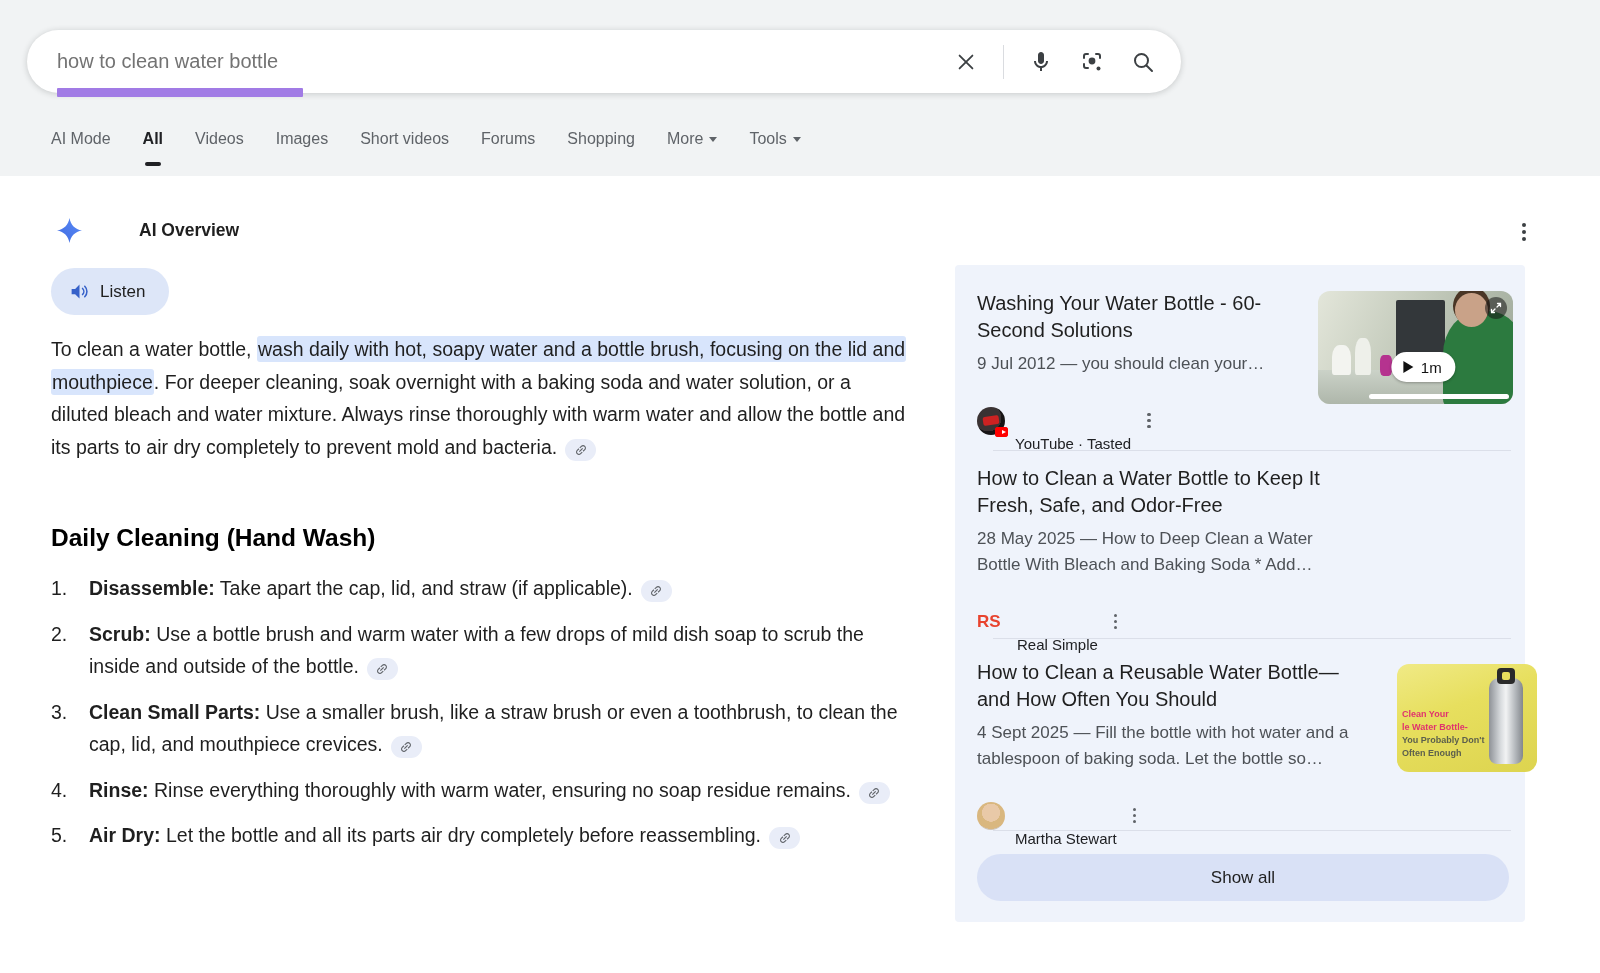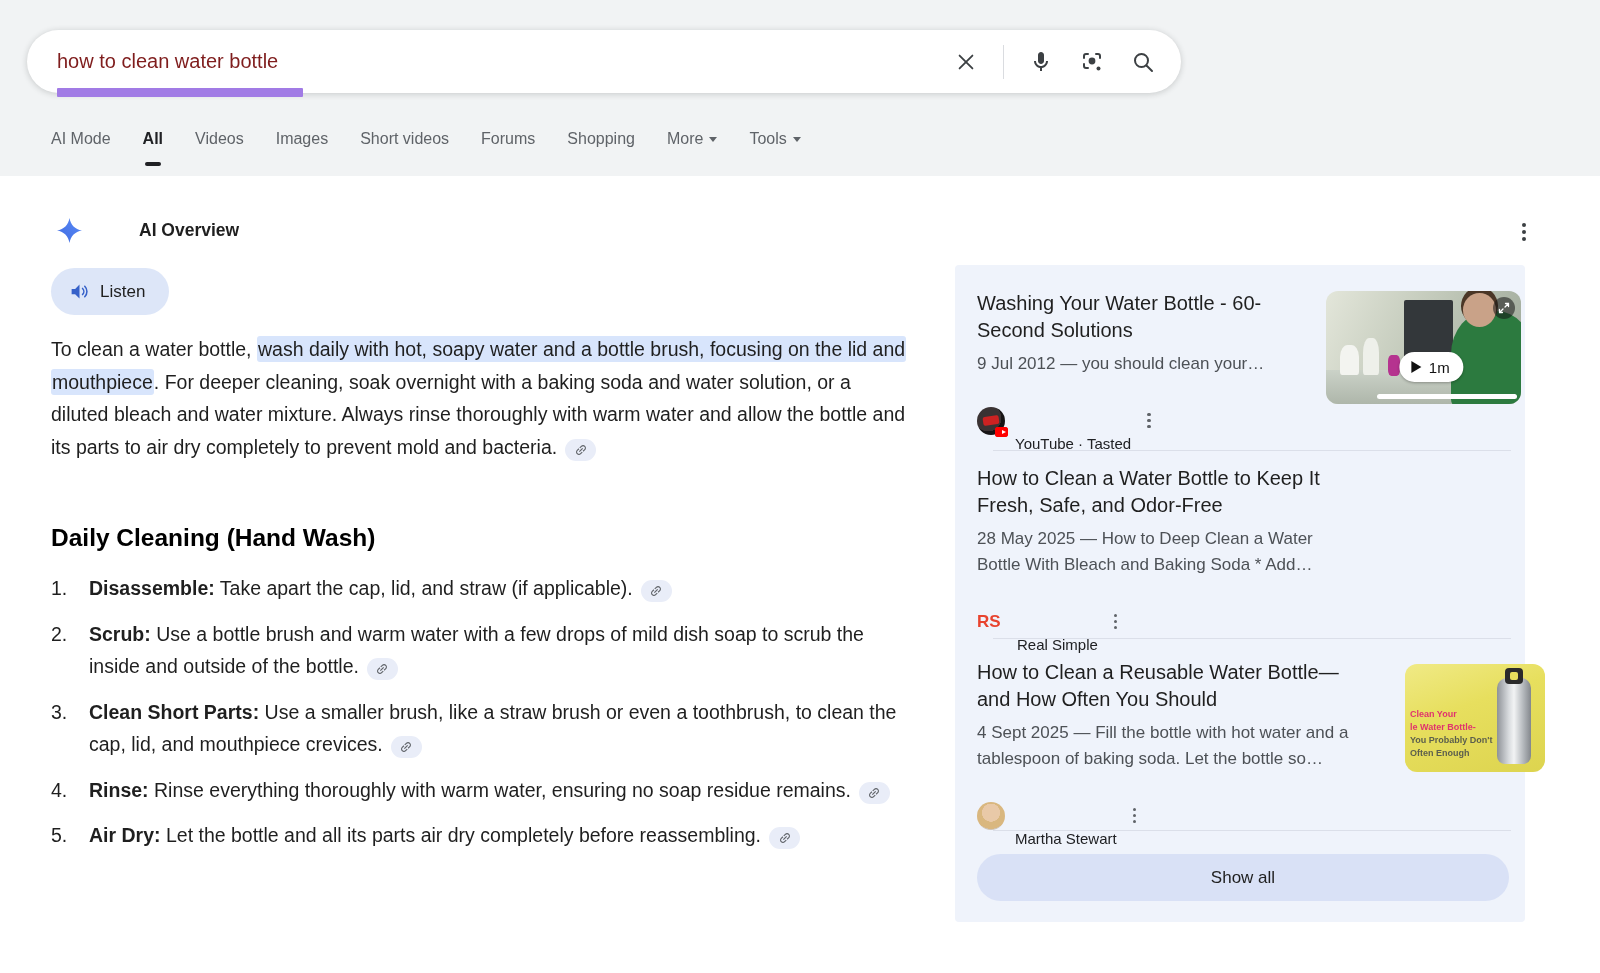--- a/index.html
+++ b/index.html
@@ -3,21 +3,21 @@
 <meta charset="utf-8">
 <style>
   * { margin:0; padding:0; box-sizing:border-box; }
   html,body { width:1600px; height:973px; background:#fff; font-family:"Liberation Sans","DejaVu Sans",sans-serif; overflow:hidden; }
   .page { position:relative; width:1600px; height:973px; }
 
   
   .header { position:absolute; left:0; top:0; width:1600px; height:176px; background:#f1f3f4; }
   .searchbar { position:absolute; left:27px; top:30px; width:1154px; height:63px; background:#fff; border-radius:32px;
                box-shadow:0 1px 6px rgba(32,33,36,.20); display:flex; align-items:center; padding:0 24px 0 30px; }
-  .searchbar input { flex:1; border:none; outline:none; font-size:20px; color:#7f1d1d; background:transparent; font-family:inherit; }
+  .searchbar input { flex:1; border:none; outline:none; font-size:20px; color:#737373; background:transparent; font-family:inherit; }
   .sb-icons { display:flex; align-items:center; gap:23px; }
   .icon-btn { width:28px; height:28px; display:flex; align-items:center; justify-content:center; cursor:pointer; }
   .vdiv { width:1px; height:34px; background:#dadce0; }
   .loadbar { position:absolute; left:57px; top:88px; width:246px; height:9px; background:#a17be5; border-radius:1px; }
 
   .tabs { position:absolute; left:51px; top:130px; display:flex; gap:32px; font-size:16px; color:#5f6368; }
   .tab { position:relative; padding-bottom:12px; cursor:pointer; display:flex; align-items:flex-start; gap:6px; }
   .tab.active { color:#202124; font-weight:700; }
   .tab.active::after { content:""; position:absolute; left:2px; right:2px; bottom:-6px; height:4px; background:#202124; border-radius:2px; }
   .caret { width:0; height:0; border-left:4.5px solid transparent; border-right:4.5px solid transparent; border-top:5px solid #5f6368; margin-top:7px; }
@@ -58,21 +58,21 @@
 
   .avatar { width:28px; height:28px; border-radius:50%; position:relative; flex:none; }
   .av-yt { background:radial-gradient(circle at 40% 40%, #3a3233 0 55%, #171415 56%); overflow:visible; }
   .av-yt::before { content:""; position:absolute; left:6px; top:9px; width:16px; height:9px; background:#c22; border-radius:2px; transform:rotate(-8deg); }
   .av-yt::after { content:""; position:absolute; right:-3px; bottom:-2px; width:13px; height:10px; background:#f00; border-radius:3px;
                   box-shadow:inset 0 0 0 10px #f00; }
   .yt-play { position:absolute; right:-0.5px; bottom:0.5px; width:0; height:0; border-left:4px solid #fff; border-top:2.5px solid transparent; border-bottom:2.5px solid transparent; z-index:2; }
   .av-rs { width:30px; height:22px; border-radius:0; background:transparent; font-size:17px; font-weight:700; color:#e8432e; letter-spacing:0; display:flex; align-items:center; }
   .av-ms { background:radial-gradient(circle at 50% 38%, #e9c9a8 0 40%, #d9b77f 41% 72%, #cfc3b4 73%); }
 
-  .thumb { position:absolute; border-radius:12px; overflow:hidden; cursor:pointer;margin-left:8px; }
+  .thumb { position:absolute; border-radius:12px; overflow:hidden; cursor:pointer; }
 
   
   .t1 { left:363px; top:26px; width:195px; height:113px; background:linear-gradient(115deg,#e3e6da 0%,#c3cabb 45%,#9aa596 100%); }
   .t1 .cab { position:absolute; left:40%; top:8%; width:25%; height:58%; background:#33373a; border-radius:2px; }
   .t1 .counter { position:absolute; left:0; bottom:0; width:100%; height:30%; background:linear-gradient(#cbd2c8,#aeb6aa); }
   .t1 .woman { position:absolute; right:-6%; top:18%; width:42%; height:85%; background:#2c7a3f; border-radius:45% 45% 8% 8%; }
   .t1 .head { position:absolute; right:13%; top:2%; width:17%; height:30%; background:#c9a288; border-radius:50%; box-shadow:0 -4px 0 2px #4a3626; }
   .t1 .b1 { position:absolute; left:7%; bottom:26%; width:10%; height:26%; background:#f3f4f0; border-radius:40% 40% 12% 12%; }
   .t1 .b2 { position:absolute; left:19%; bottom:26%; width:8%; height:32%; background:#eef0ea; border-radius:40% 40% 12% 12%; }
   .t1 .b3 { position:absolute; left:32%; bottom:25%; width:6%; height:18%; background:#b5338f; border-radius:30%; }
@@ -223,21 +223,21 @@
       <span class="body"><span class="lbl">Scrub:</span> <span>Use a bottle brush and warm water with a few drops of mild dish soap to scrub the inside and outside of the bottle.</span><span class="linkpill">
             <svg width="14" height="14" viewBox="0 0 24 24" fill="#5f6368">
               <g transform="rotate(-45 12 12)">
                 <path d="M3.9 12c0-1.71 1.39-3.1 3.1-3.1h4V7H7c-2.76 0-5 2.24-5 5s2.24 5 5 5h4v-1.9H7c-1.71 0-3.1-1.39-3.1-3.1zm4.1 1h8v-2H8v2zm9-6h-4v1.9h4c1.71 0 3.1 1.39 3.1 3.1s-1.39 3.1-3.1 3.1h-4V17h4c2.76 0 5-2.24 5-5s-2.24-5-5-5z"></path>
               </g>
             </svg>
           </span></span>
     </li>
     <li class="step">
       <span class="num">3.</span>
-      <span class="body"><span class="lbl">Clean Short Parts:</span> <span>Use a smaller brush, like a straw brush or even a toothbrush, to clean the cap, lid, and mouthpiece crevices.</span><span class="linkpill">
+      <span class="body"><span class="lbl">Clean Small Parts:</span> <span>Use a smaller brush, like a straw brush or even a toothbrush, to clean the cap, lid, and mouthpiece crevices.</span><span class="linkpill">
             <svg width="14" height="14" viewBox="0 0 24 24" fill="#5f6368">
               <g transform="rotate(-45 12 12)">
                 <path d="M3.9 12c0-1.71 1.39-3.1 3.1-3.1h4V7H7c-2.76 0-5 2.24-5 5s2.24 5 5 5h4v-1.9H7c-1.71 0-3.1-1.39-3.1-3.1zm4.1 1h8v-2H8v2zm9-6h-4v1.9h4c1.71 0 3.1 1.39 3.1 3.1s-1.39 3.1-3.1 3.1h-4V17h4c2.76 0 5-2.24 5-5s-2.24-5-5-5z"></path>
               </g>
             </svg>
           </span></span>
     </li>
     <li class="step">
       <span class="num">4.</span>
       <span class="body"><span class="lbl">Rinse:</span> <span>Rinse everything thoroughly with warm water, ensuring no soap residue remains.</span><span class="linkpill">

